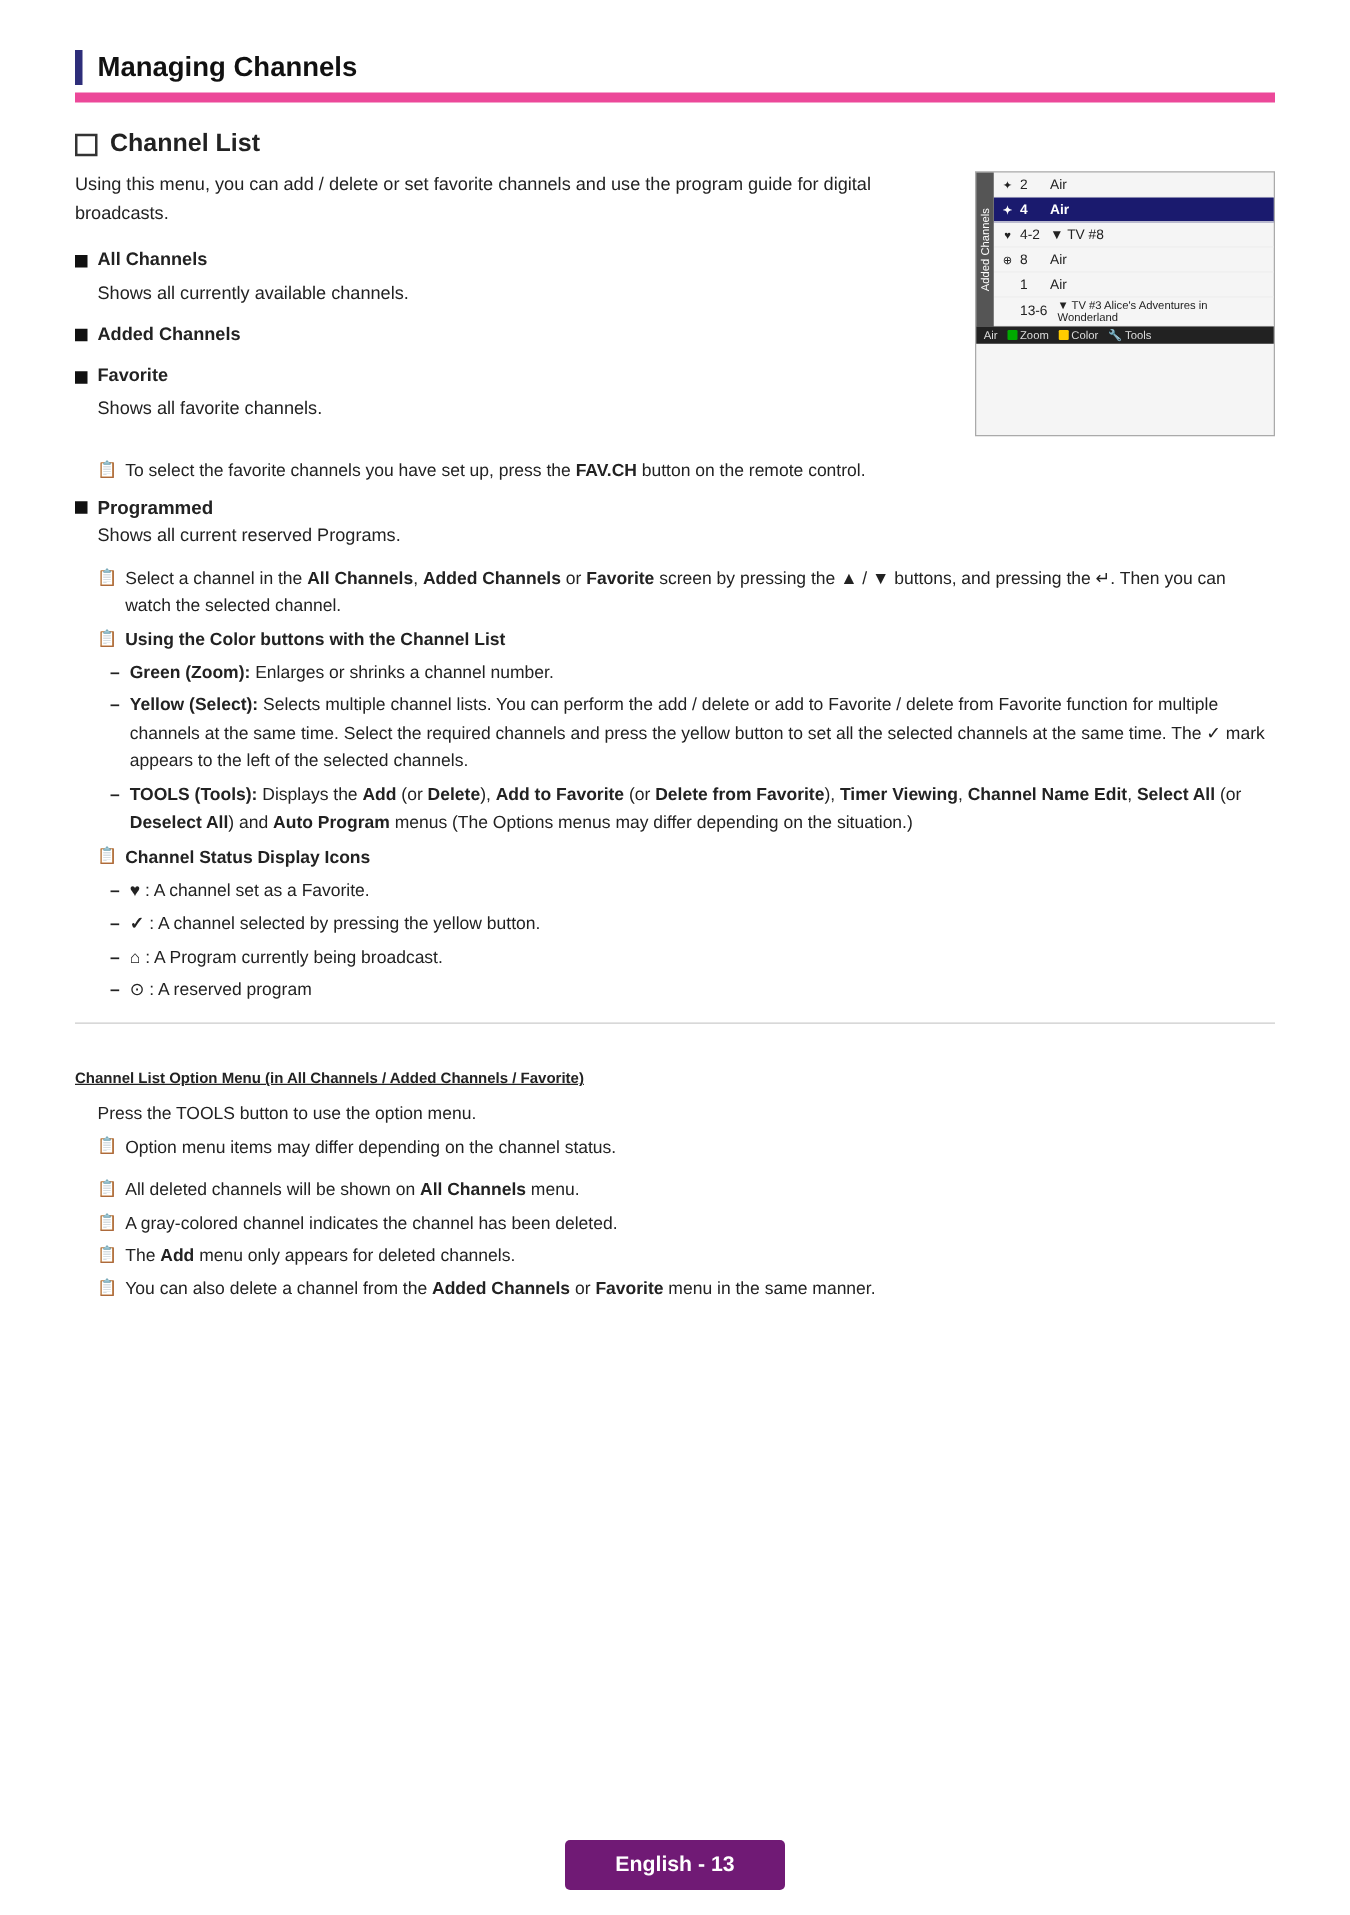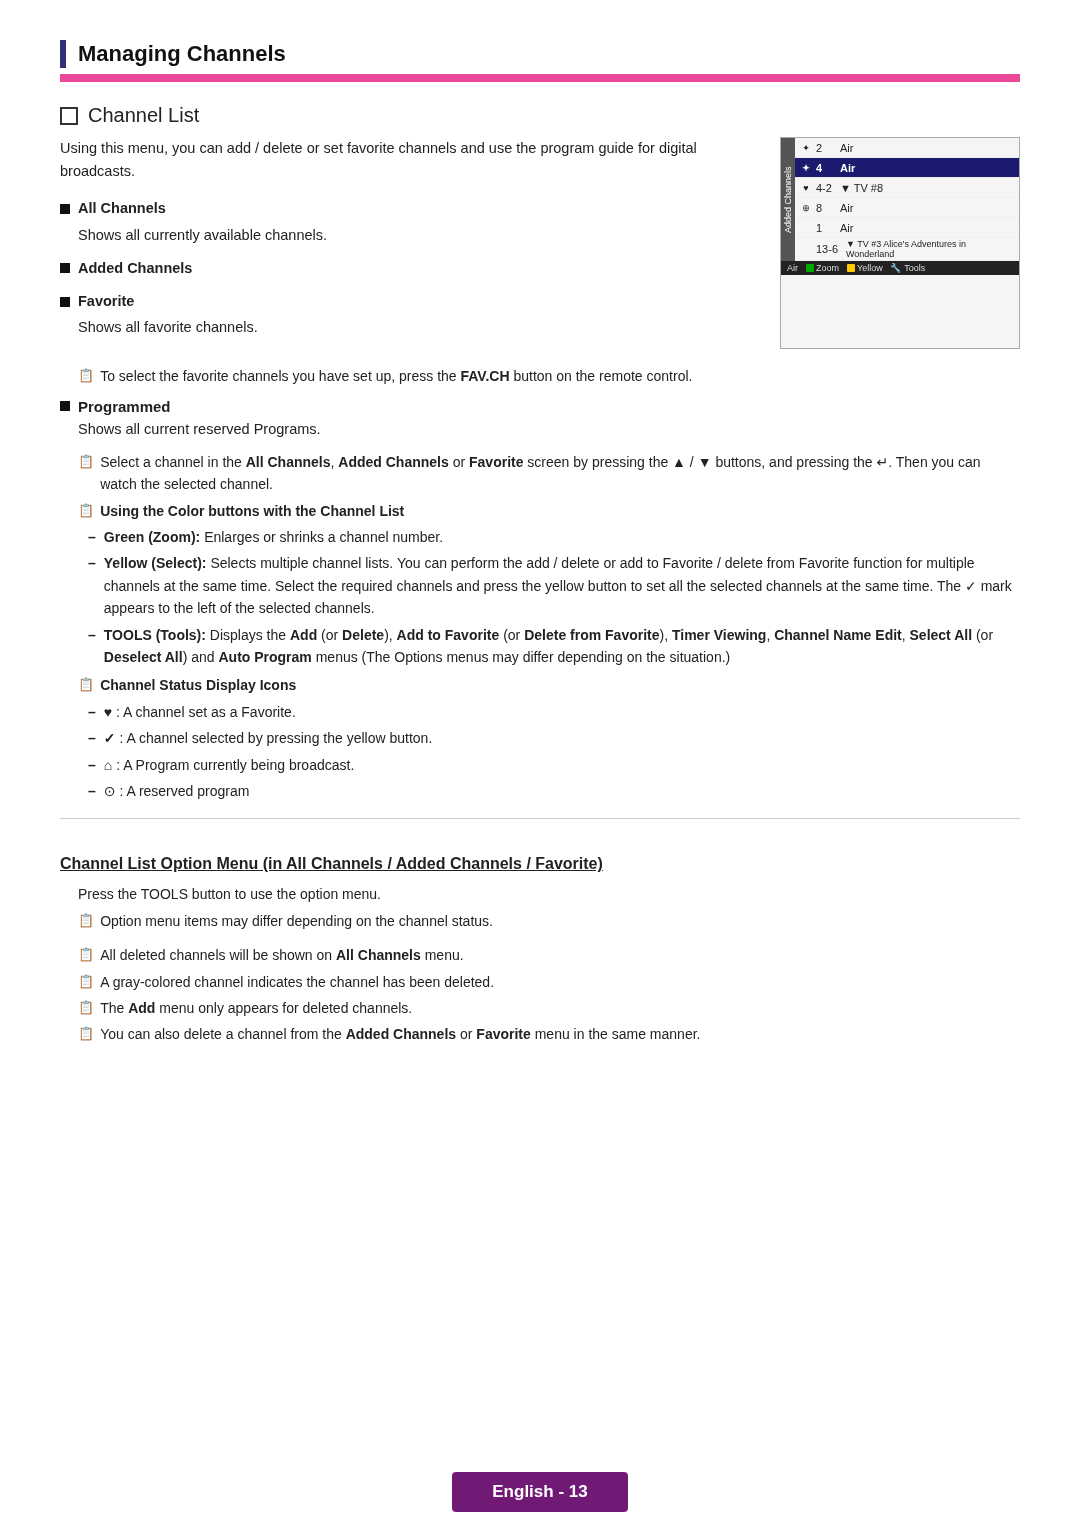--- a/index.html
+++ b/index.html
@@ -47,21 +47,21 @@
     .checkbox-icon {
       width: 18px;
       height: 18px;
       border: 2px solid #333;
       margin-right: 10px;
       flex-shrink: 0;
       display: inline-block;
     }
     .channel-list-title {
       font-size: 20px;
-      font-weight: normal;
+      font-weight: bold;
     }
 
     
     .intro-area {
       display: flex;
       gap: 24px;
       margin-bottom: 16px;
     }
     .intro-text {
       flex: 1;
@@ -208,21 +208,21 @@
 
     
     .section-divider {
       height: 1px;
       background: #ccc;
       margin: 16px 0;
     }
 
     
     .option-heading {
-      font-size: 16px;
+      font-size: 12px;
       font-weight: bold;
       text-decoration: underline;
       margin-bottom: 10px;
       margin-top: 36px;
     }
 
     
     .page-footer {
       position: absolute;
       bottom: 20px;
@@ -324,21 +324,21 @@
       <div class="tv-footer">
         <div class="tv-footer-item">
           <span style="font-size:9px;">Air</span>
         </div>
         <div class="tv-footer-item">
           <span class="tv-footer-dot" style="background:#00aa00;"></span>
           <span style="font-size:9px;">Zoom</span>
         </div>
         <div class="tv-footer-item">
           <span class="tv-footer-dot" style="background:#ffcc00;"></span>
-          <span style="font-size:9px;">Yellow</span>
+          <span style="font-size:9px;">Color</span>
         </div>
         <div class="tv-footer-item">
           <span style="font-size:9px;">🔧 Tools</span>
         </div>
       </div>
     </div>
   </div>
 
   <div class="note-line" style="margin-bottom:10px; margin-left: 18px;">
     <span class="note-icon">📋</span>

